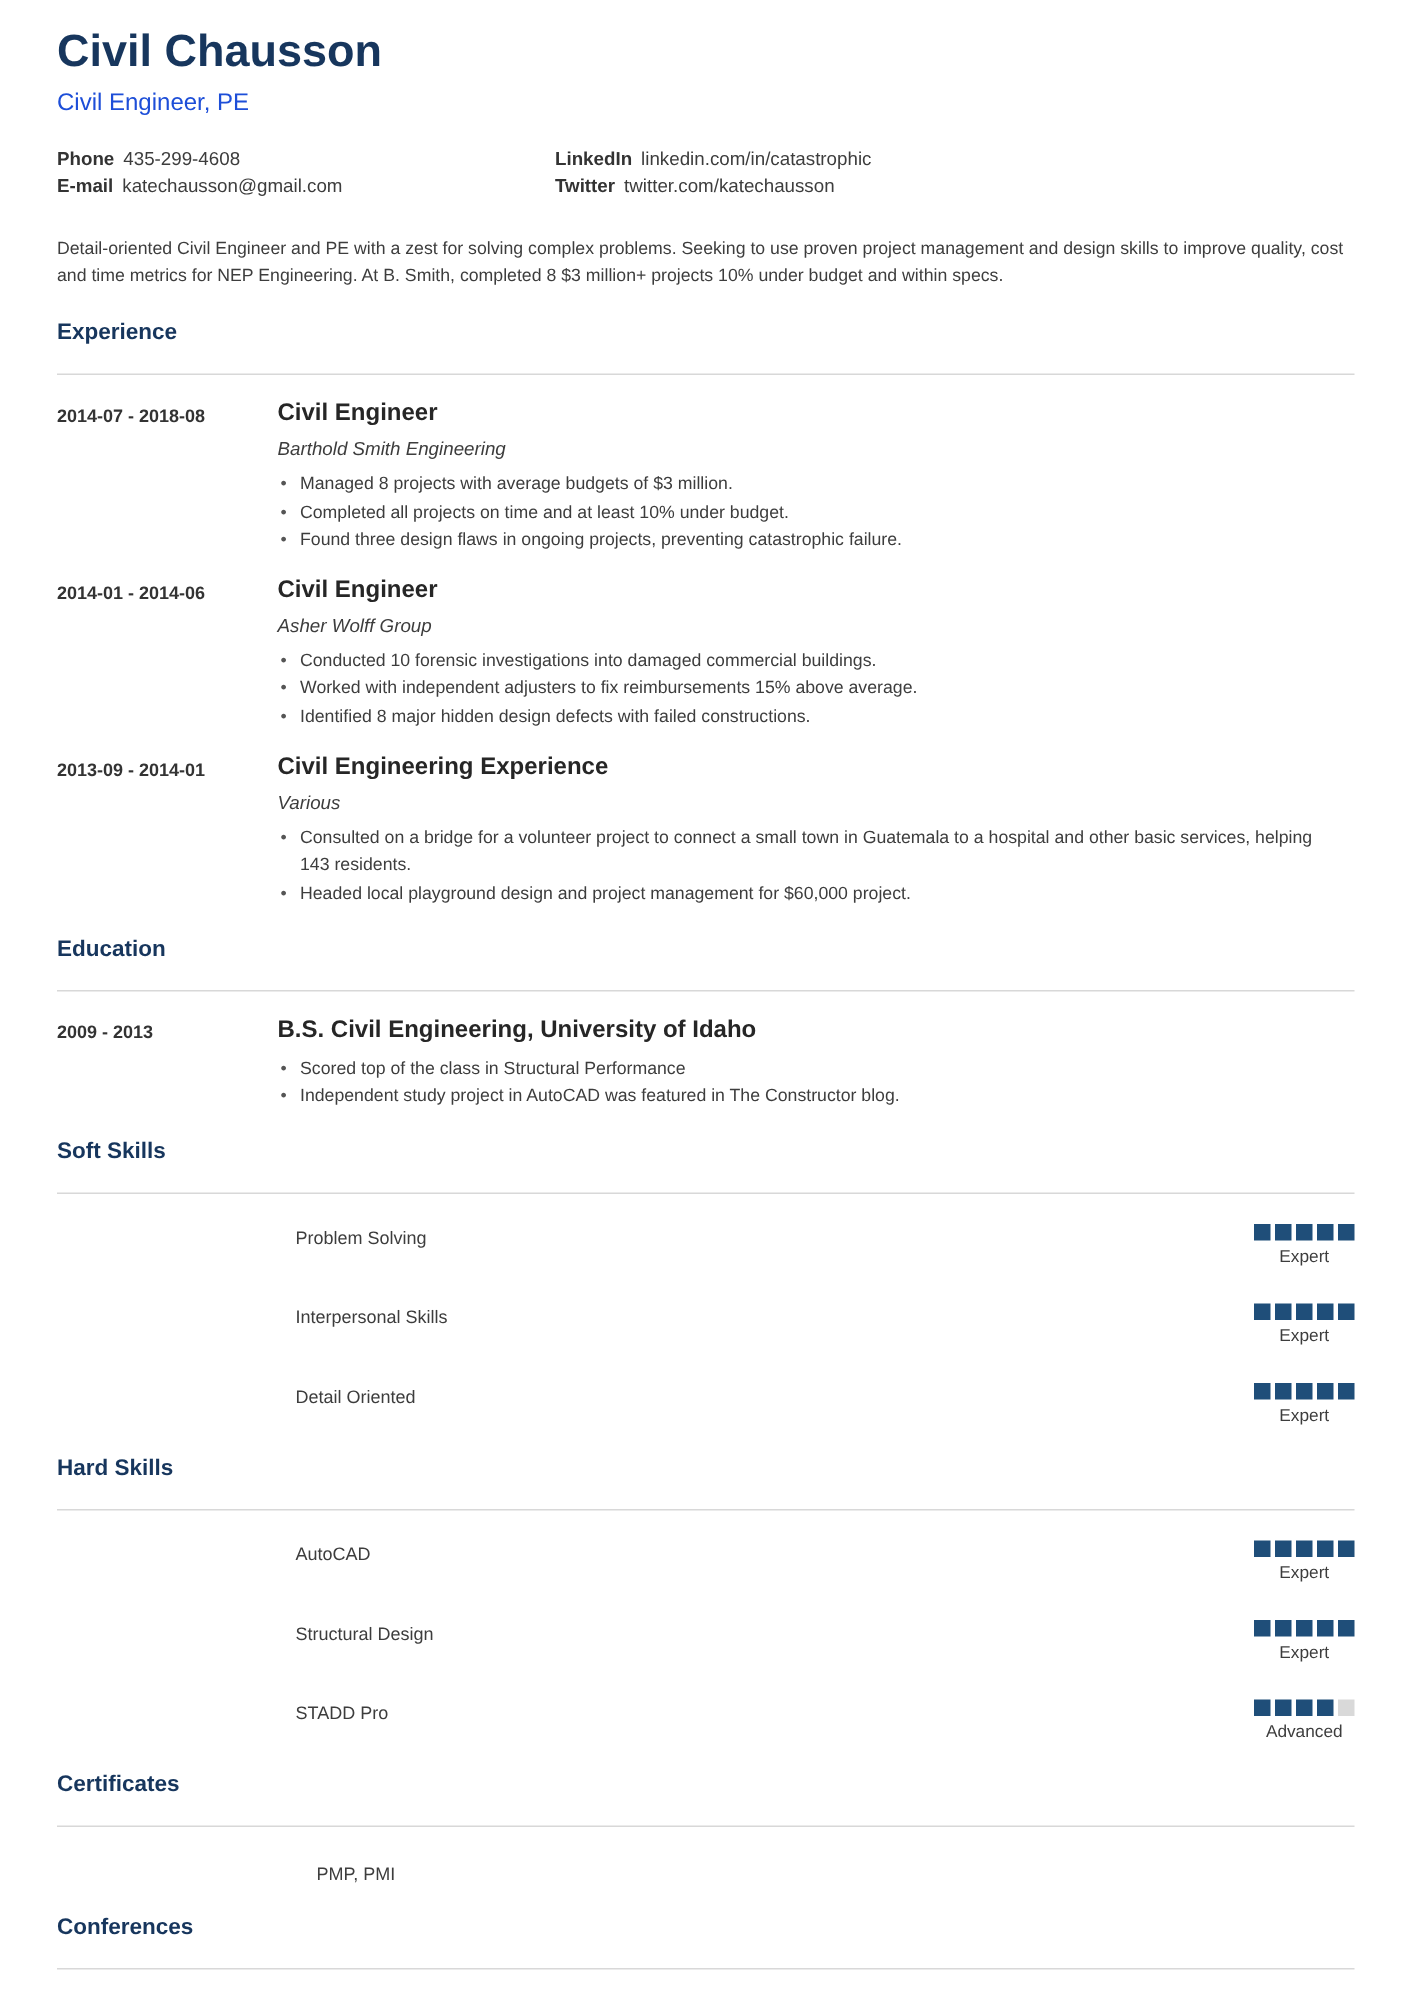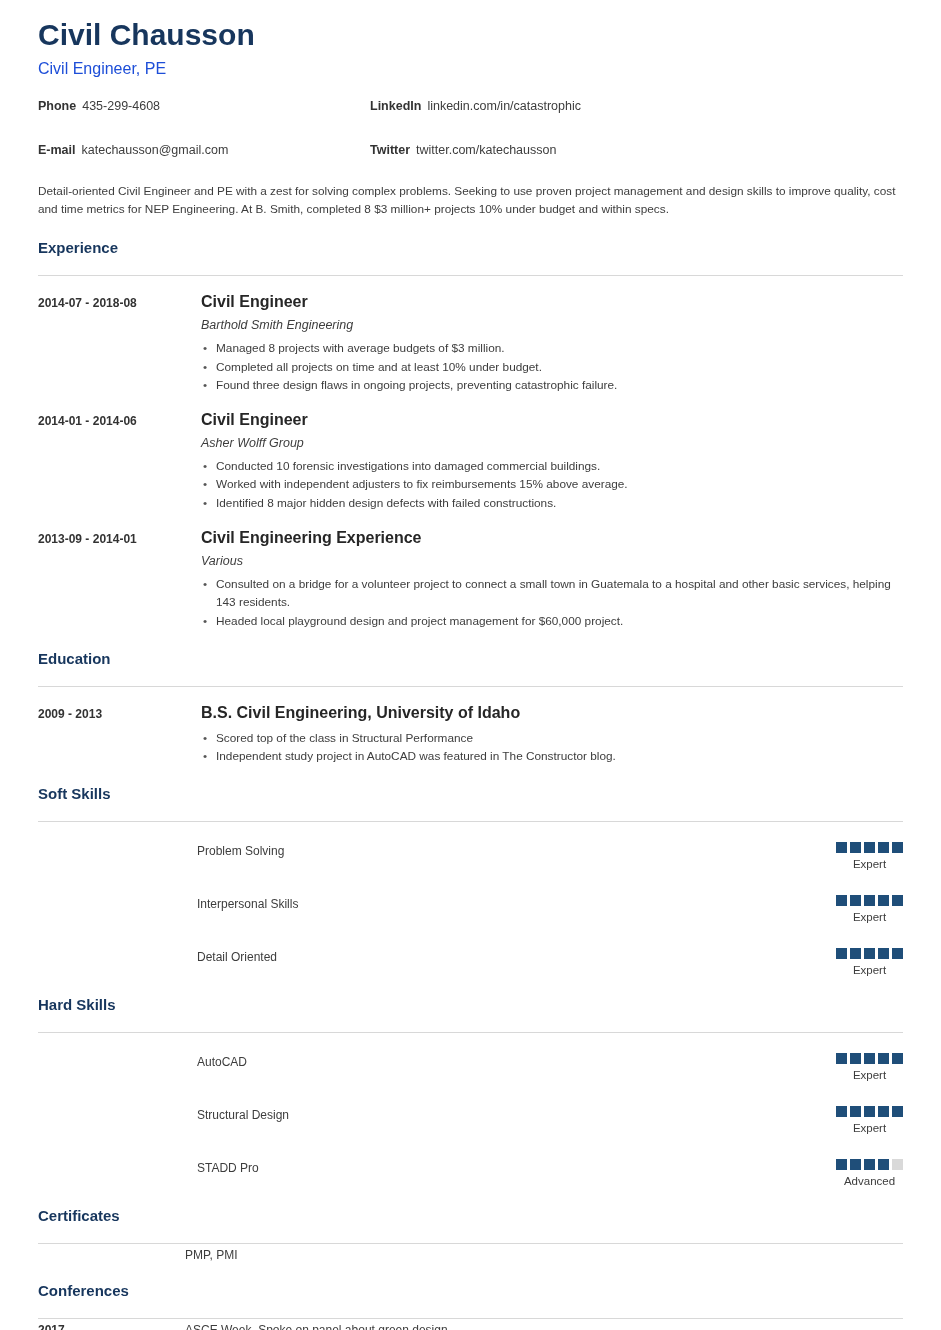--- a/index.html
+++ b/index.html
@@ -8,35 +8,35 @@
     width:941px; height:1330px; margin:0 auto; overflow:hidden;
     font-family:"Liberation Sans","DejaVu Sans",sans-serif;
     color:#3d3d3d;
   }
   .page { padding:18px 38px 0 38px; }
 
   
   .name { font-size:30px; font-weight:bold; color:#17365d; line-height:1.15; }
   .subtitle { font-size:16px; color:#1d4ed8; margin-top:7px; }
 
-  .contact { margin-top:21px; display:grid; grid-template-columns:332px 1fr; row-gap:30px; font-size:12.5px; }
+  .contact { margin-top:21px; display:grid; grid-template-columns:332px 1fr; row-gap:4px; font-size:12.5px; }
   .contact .cell { white-space:nowrap; }
   .contact .lbl { font-weight:bold; color:#333; margin-right:6px; }
   .contact .val { color:#3d3d3d; }
 
   .summary { margin-top:25px; font-size:11.8px; line-height:1.6; color:#3d3d3d; }
 
   
   .section { margin-top:20px; }
   .section-header {
     font-size:15px; font-weight:bold; color:#17365d;
     padding-bottom:19px; border-bottom:1px solid #d8d8d8;
   }
 
-  .entry { display:grid; grid-template-columns:147px 1fr; margin-top:17px;gap:16px; }
+  .entry { display:grid; grid-template-columns:147px 1fr; margin-top:17px; }
   .entry-dates { font-size:12px; font-weight:bold; color:#333; padding-top:3px; }
   .entry-role { font-size:16px; font-weight:bold; color:#262626; }
   .entry-org { font-size:12.5px; font-style:italic; color:#3d3d3d; margin-top:7px; }
   ul.bullets { list-style:none; margin-top:7px; }
   ul.bullets li {
     font-size:11.8px; line-height:1.55; color:#3d3d3d;
     padding-left:15px; position:relative;
   }
   ul.bullets li::before { content:"•"; position:absolute; left:2px; color:#555; }
 
@@ -49,21 +49,21 @@
   .sq { width:11px; height:11px; display:inline-block; }
   .sq-filled { background:#1f4e79; }
   .sq-empty { background:#d9d9d9; }
   .skill-level { font-size:11.5px; color:#3d3d3d; margin-top:5px; }
   .skill-row + .skill-row { margin-top:25px; }
 
   
   .simple-row { display:grid; grid-template-columns:147px 1fr; margin-top:19px; }
   .simple-year { font-size:12px; font-weight:bold; color:#333; }
   .simple-text { font-size:12px; color:#3d3d3d; }
-  .pad-row { margin-top:4px; }
+  .pad-row { margin-top:24px;gap:26px; }
 </style>
 </head>
 <body>
 
 <div class="page">
 
   <div class="name">Civil Chausson</div>
   <div class="subtitle">Civil Engineer, PE</div>
 
   <div class="contact">

